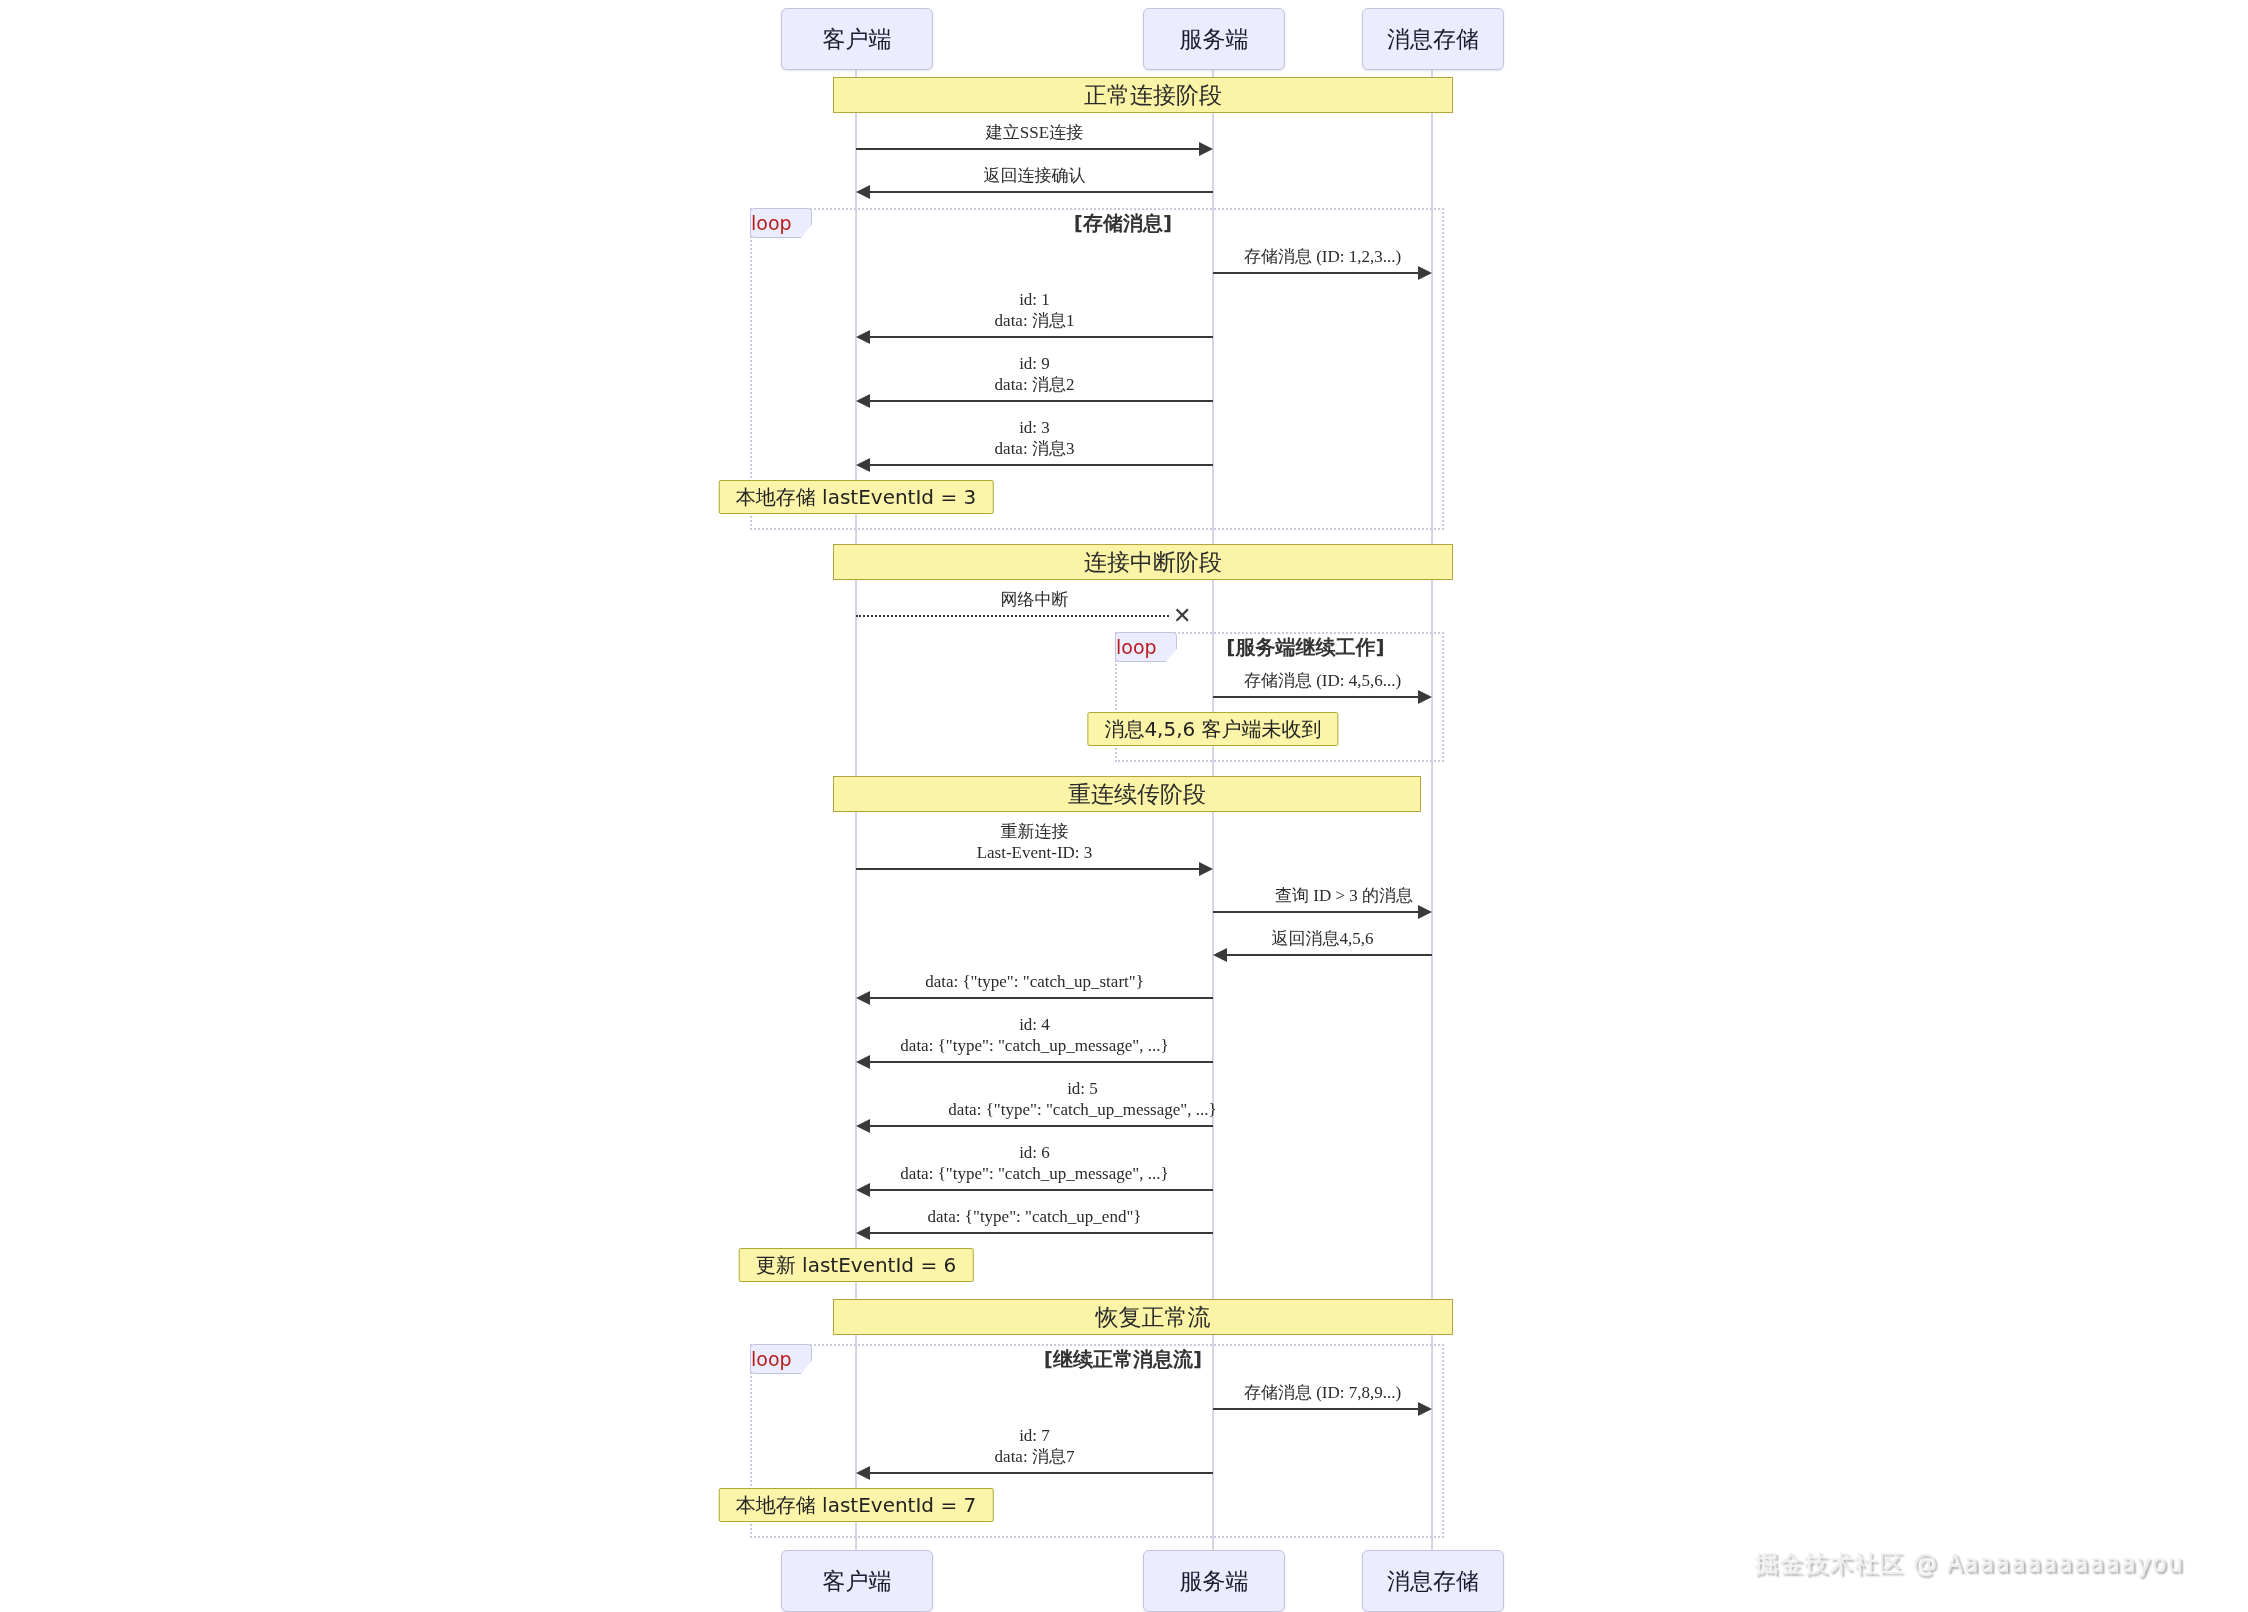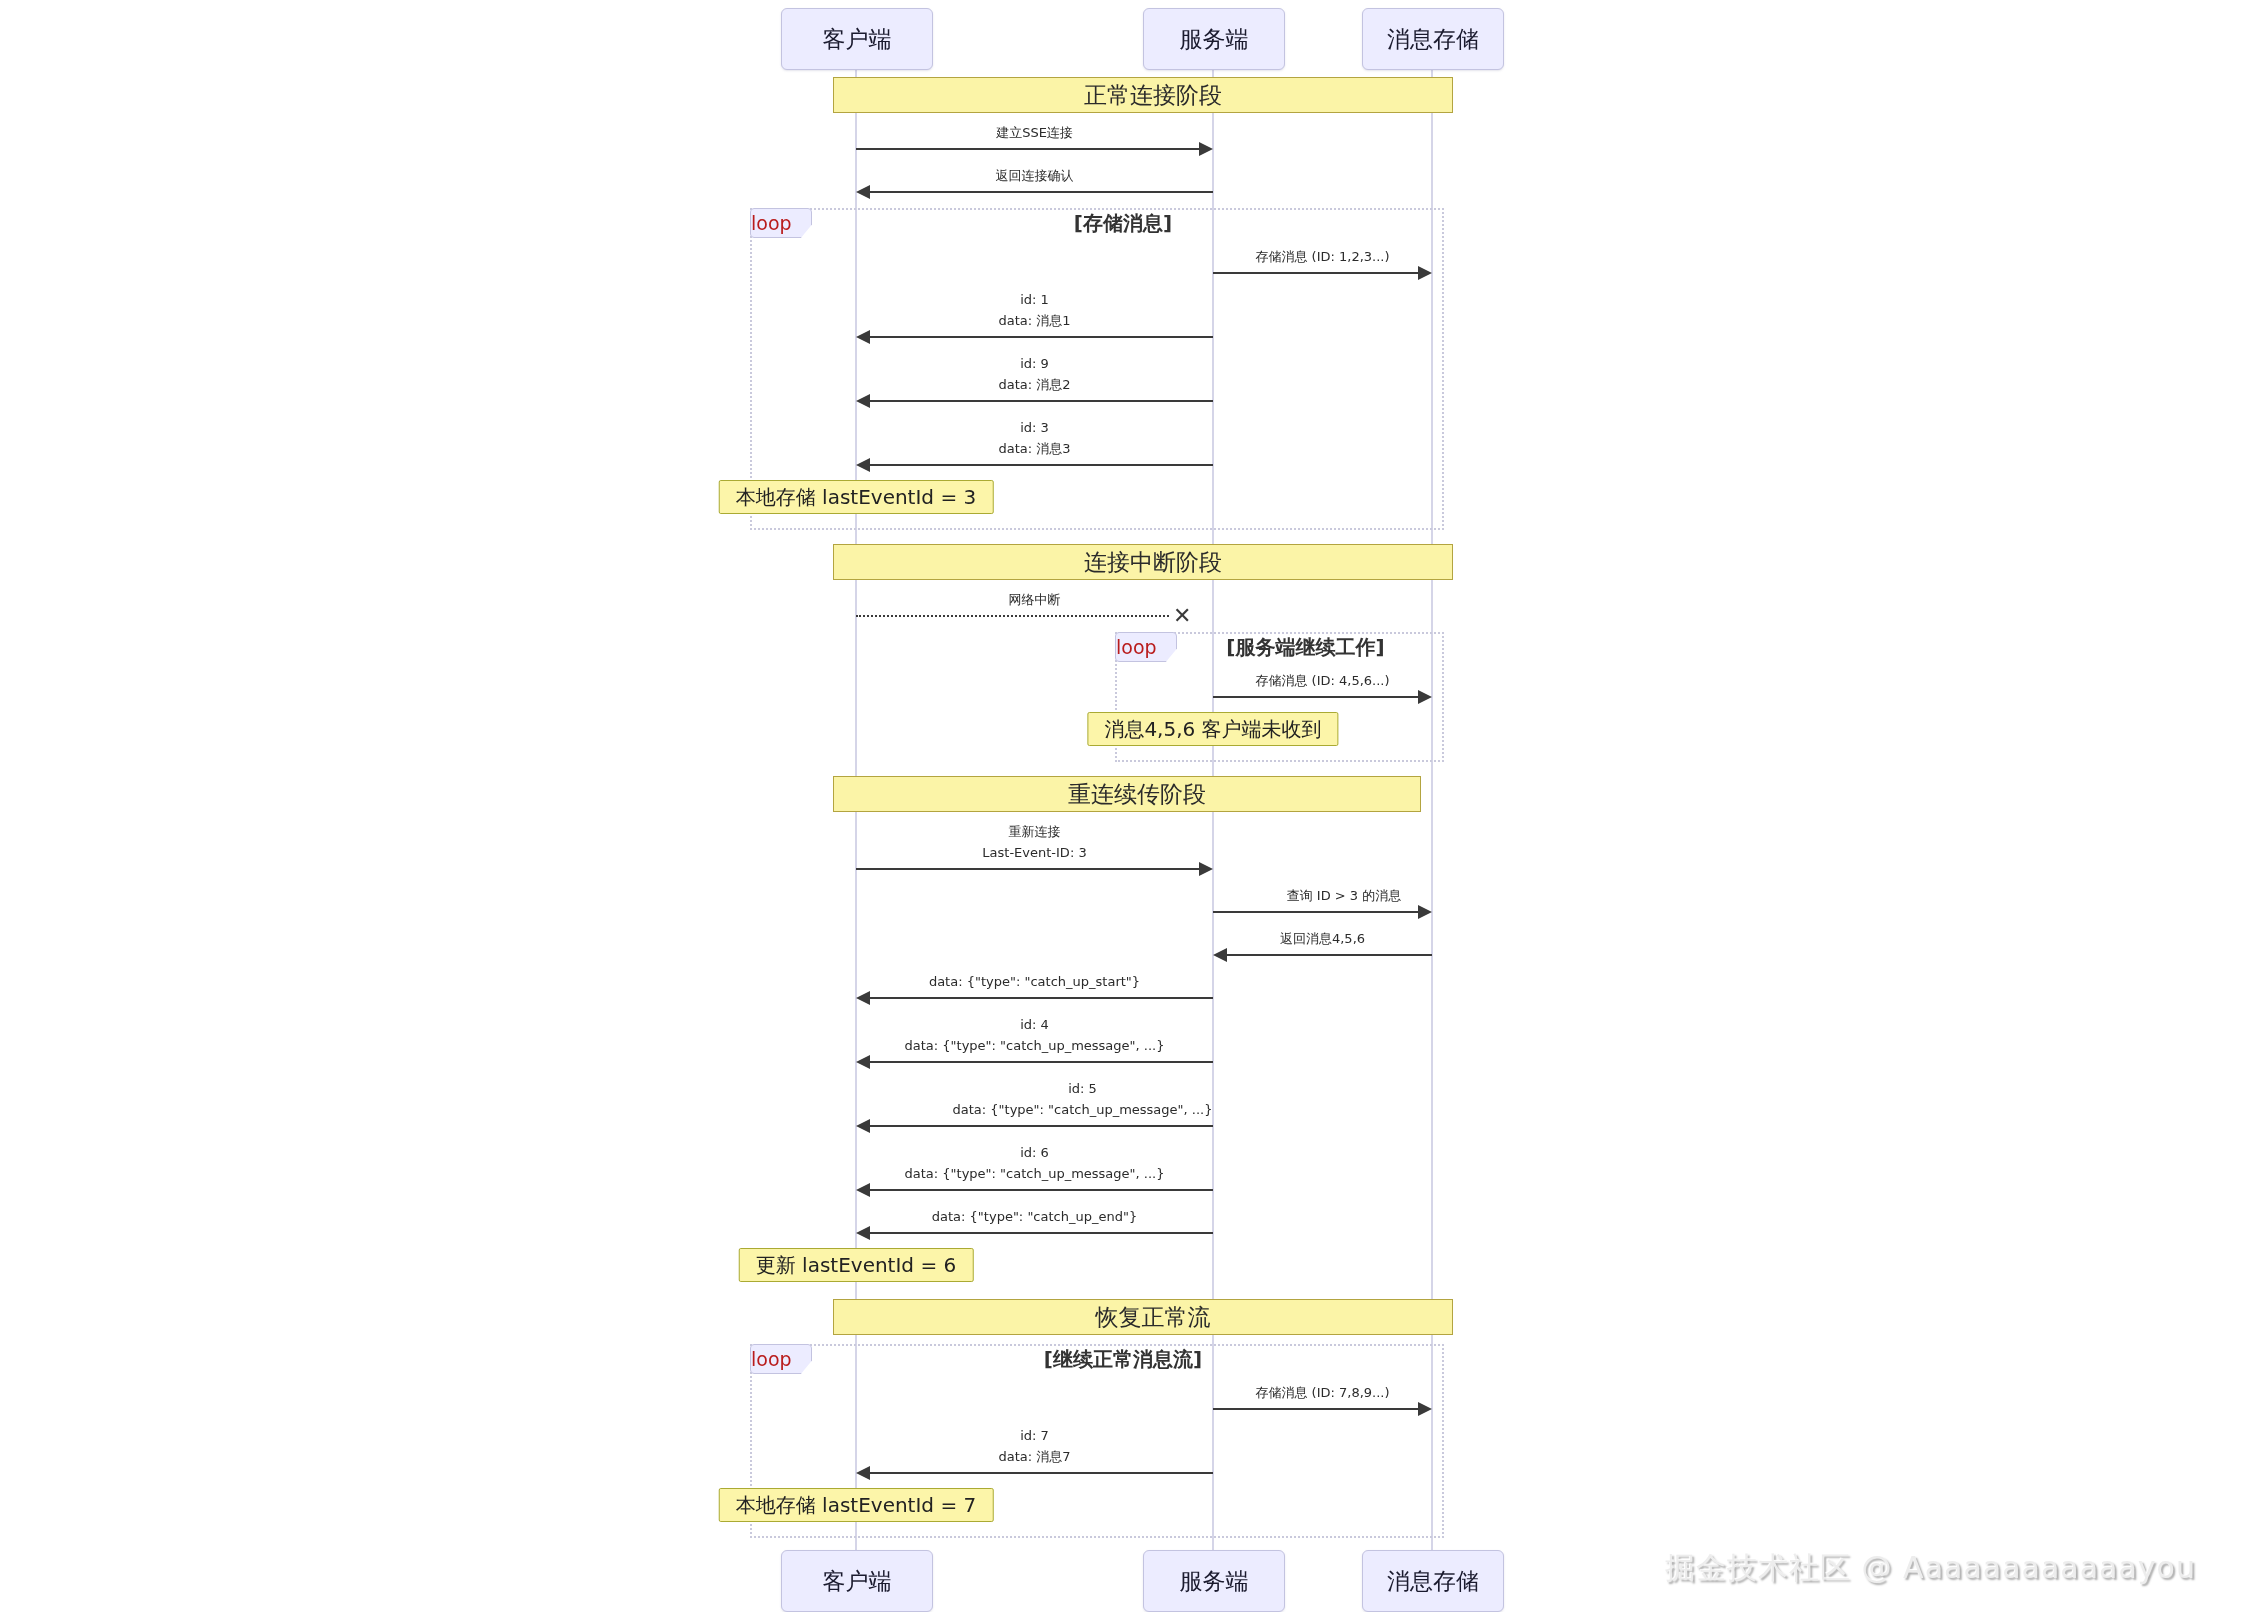--- a/index.html
+++ b/index.html
@@ -27,30 +27,30 @@
     background:var(--actor-fill); border:1px solid var(--actor-border); border-radius:4px 4px 0 4px;
     clip-path:polygon(0 0,100% 0,100% 55%,82% 100%,0 100%);
     font-size:19px; color:#b91c1c; z-index:3;
   }
   .loop-cond{position:absolute; transform:translateX(-50%); font-weight:700; font-size:20px; color:#333; z-index:3; white-space:nowrap;}
   .note{
     position:absolute; transform:translateX(-50%); background:var(--note-fill); border:1px solid var(--note-border);
     padding:0 16px; font-size:20px; color:#222; z-index:3; white-space:nowrap; border-radius:2px; box-sizing:border-box;
   }
   .msg-label{
-    position:absolute; transform:translateX(-50%); text-align:center; font-size:13px; line-height:21px;
-    color:#2b2b2b; z-index:3; white-space:nowrap;
+    position:absolute; transform:translateX(-50%); text-align:center; font-size:17px; line-height:21px;
+    color:#2b2b2b; z-index:3; white-space:nowrap;font-family:Liberation Serif, serif;
   }
   .arrow{position:absolute; height:0; border-top:2px solid var(--arrow); z-index:2;}
   .arrow.dotted{border-top:2px dotted var(--arrow);}
   .head-right{position:absolute; width:0; height:0; border-top:7px solid transparent; border-bottom:7px solid transparent; border-left:14px solid var(--arrow); z-index:2;}
   .head-left{position:absolute; width:0; height:0; border-top:7px solid transparent; border-bottom:7px solid transparent; border-right:14px solid var(--arrow); z-index:2;}
   .lost-x{position:absolute; font-size:22px; line-height:22px; color:var(--arrow); z-index:2; font-weight:700;}
   .watermark{
-    position:absolute; top:1548px; right:52px; font-size:30px; color:#ededed; z-index:5;
+    position:absolute; top:1548px; right:64px; font-size:24px; color:#ededed; z-index:5;
     text-shadow:-1px -1px 1px #ffffff, 2px 2px 2px #aaaaaa; letter-spacing:1px; white-space:nowrap;
   }
 </style>
 </head>
 <body>
 
 <div id="canvas">
   <div class="watermark">掘金技术社区 @ Aaaaaaaaaaaayou</div>
 <div class="lifeline" style="left: 855px; top: 67px; height: 1484px;"></div>
     <div class="lifeline" style="left: 1212px; top: 67px; height: 1484px;"></div>

